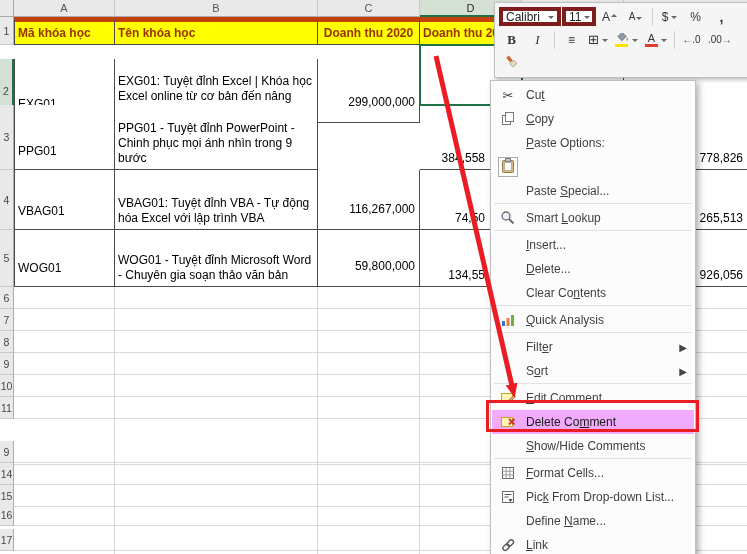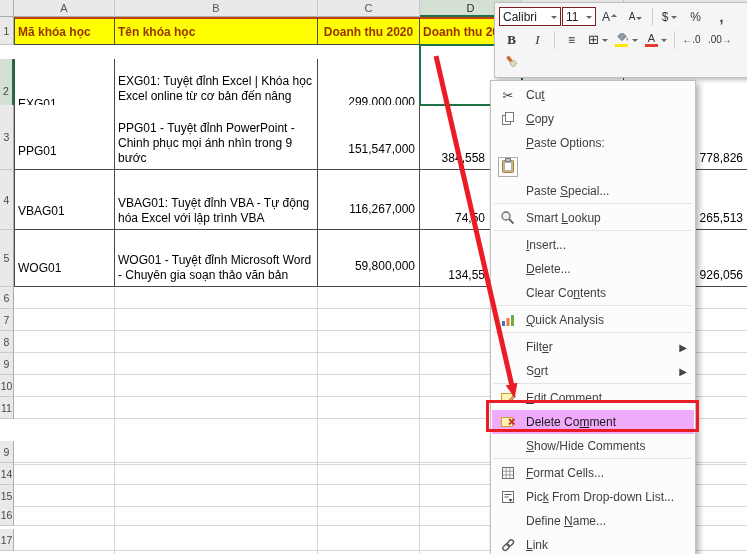--- a/index.html
+++ b/index.html
@@ -27,21 +27,21 @@
     border-right:1px solid #ABABAB;border-bottom:1px solid #C9C9C9;display:flex;align-items:center;
     justify-content:center;font-size:10.5px;color:#474747;z-index:1}
   .rowh.sel{background:#D3E0D3;border-right:2px solid #1E7145}
 
   
   .cell{position:absolute;box-sizing:border-box;background:#fff;
     border-right:1px solid #4A4A4A;border-bottom:1px solid #4A4A4A;
     display:flex;align-items:flex-end;font-size:12px;color:#000;overflow:hidden;z-index:1}
   .cell.cA{border-left:1px solid #4A4A4A}
   .cell.hdr{align-items:center;background:#FFFF00;color:#993300;font-weight:bold;
-    border-top:2px solid #c2410c;white-space:nowrap}
+    border-top:5px solid #c2410c;white-space:nowrap}
   .hdr.left{justify-content:flex-start;padding-left:3px}
   .hdr.center{justify-content:center}
   .cell.code{padding:0 3px 11px}
   .cell.wrap{padding:1px 4px 3px 3px;line-height:15px;word-break:normal}
   .cell.num{justify-content:flex-end;padding:0 4px 13px 0}
   .cell.d-val{justify-content:flex-end;padding:0 36px 4px 0}
   .cell.f-val{justify-content:flex-end;padding:0 12px 4px 0}
 
   .erow{position:absolute;left:14px;width:733px;box-sizing:border-box;
     border-bottom:1px solid #D8D8D8;z-index:0}
@@ -50,21 +50,21 @@
 
   
   .sel-outline{position:absolute;left:419px;top:44px;width:104px;height:62px;
     border:2px solid #1E7145;box-sizing:border-box;z-index:3;pointer-events:none}
 
   
   .mini-toolbar{position:absolute;left:494px;top:2px;width:270px;height:76px;box-sizing:border-box;
     background:#F5F5F5;border:1px solid #C0C0C0;box-shadow:2px 2px 4px rgba(0,0,0,.25);z-index:10;
     padding:2px 4px;display:flex;flex-direction:column}
   .mt-row{display:flex;align-items:center;height:24px;gap:1px}
-  .mt-combo{display:flex;align-items:center;background:#fff;border:1px solid #7f1d1d;height:19px;
+  .mt-combo{display:flex;align-items:center;background:#fff;border:4px solid #7f1d1d;height:19px;
     box-sizing:border-box;padding:0 3px;font-size:12px;color:#222}
   .mt-combo.wide{width:62px}.mt-combo.narrow{width:34px}
   .mt-btn{display:flex;align-items:center;justify-content:center;min-width:19px;height:20px;
     font-size:12px;color:#333;padding:0 2px;border:1px solid transparent}
   .mt-sep{width:1px;height:18px;background:#CFCFCF;margin:0 3px}
   .caret{width:0;height:0;border:3px solid transparent;border-top-color:#666;margin-left:3px;margin-top:4px}
   .tri-up{width:0;height:0;border:3px solid transparent;border-bottom-color:#666;margin-left:1px;margin-bottom:6px}
   .tri-dn{width:0;height:0;border:3px solid transparent;border-top-color:#666;margin-left:1px;margin-top:6px}
   .bold-b{font-weight:bold;font-family:"Liberation Serif","DejaVu Serif",serif;font-size:13px}
   .ital-i{font-style:italic;font-family:"Liberation Serif","DejaVu Serif",serif;font-size:13px}
@@ -150,21 +150,20 @@
 
   <div class="cell code cA r2">EXG01</div>
   <div class="cell wrap cB r2">EXG01: Tuyệt đỉnh Excel | Khóa học Excel online từ cơ bản đến nâng cao</div>
   <div class="cell num  cC r2">299,000,000</div>
   <div class="cell d-val cD r2">249,500</div>
   <div class="cell cE r2"></div>
   <div class="cell f-val cF r2">620,833</div>
 
   <div class="cell code cA r3">PPG01</div>
   <div class="cell wrap cB r3">PPG01 - Tuyệt đỉnh PowerPoint - Chinh phục mọi ánh nhìn trong 9 bước</div>
-  <div class="cell num  cC r3">151,547,000</div>
   <div class="cell d-val cD r3">384,558</div>
   <div class="cell cE r3"></div>
   <div class="cell f-val cF r3">778,826</div>
 
   <div class="cell code cA r4">VBAG01</div>
   <div class="cell wrap cB r4">VBAG01: Tuyệt đỉnh VBA - Tự động hóa Excel với lập trình VBA</div>
   <div class="cell num  cC r4">116,267,000</div>
   <div class="cell d-val cD r4">74,50</div>
   <div class="cell cE r4"></div>
   <div class="cell f-val cF r4">265,513</div>

